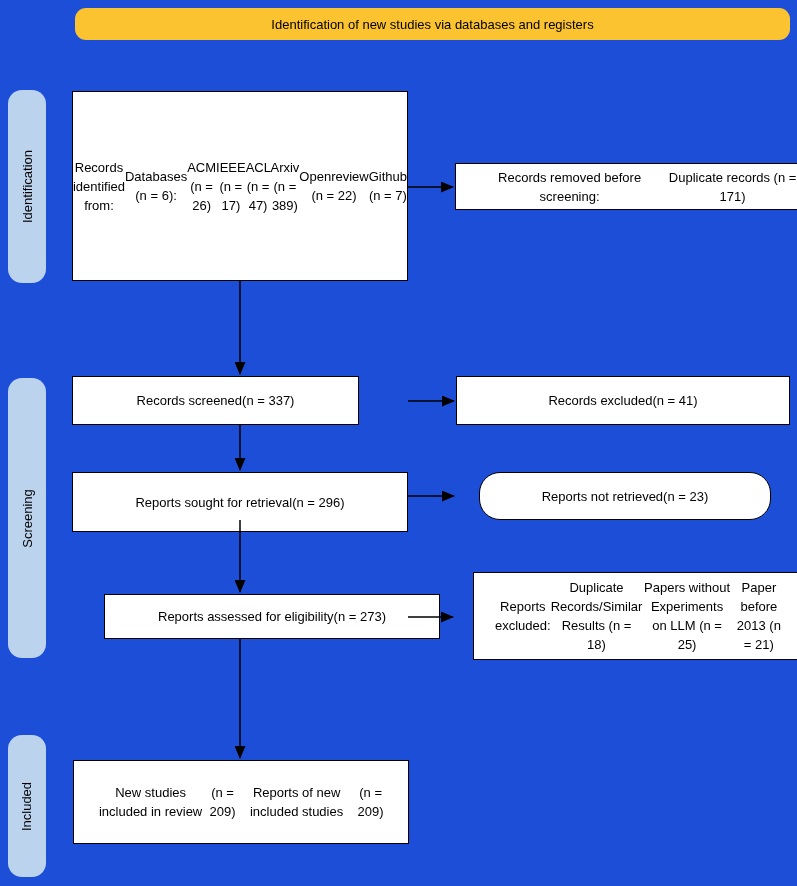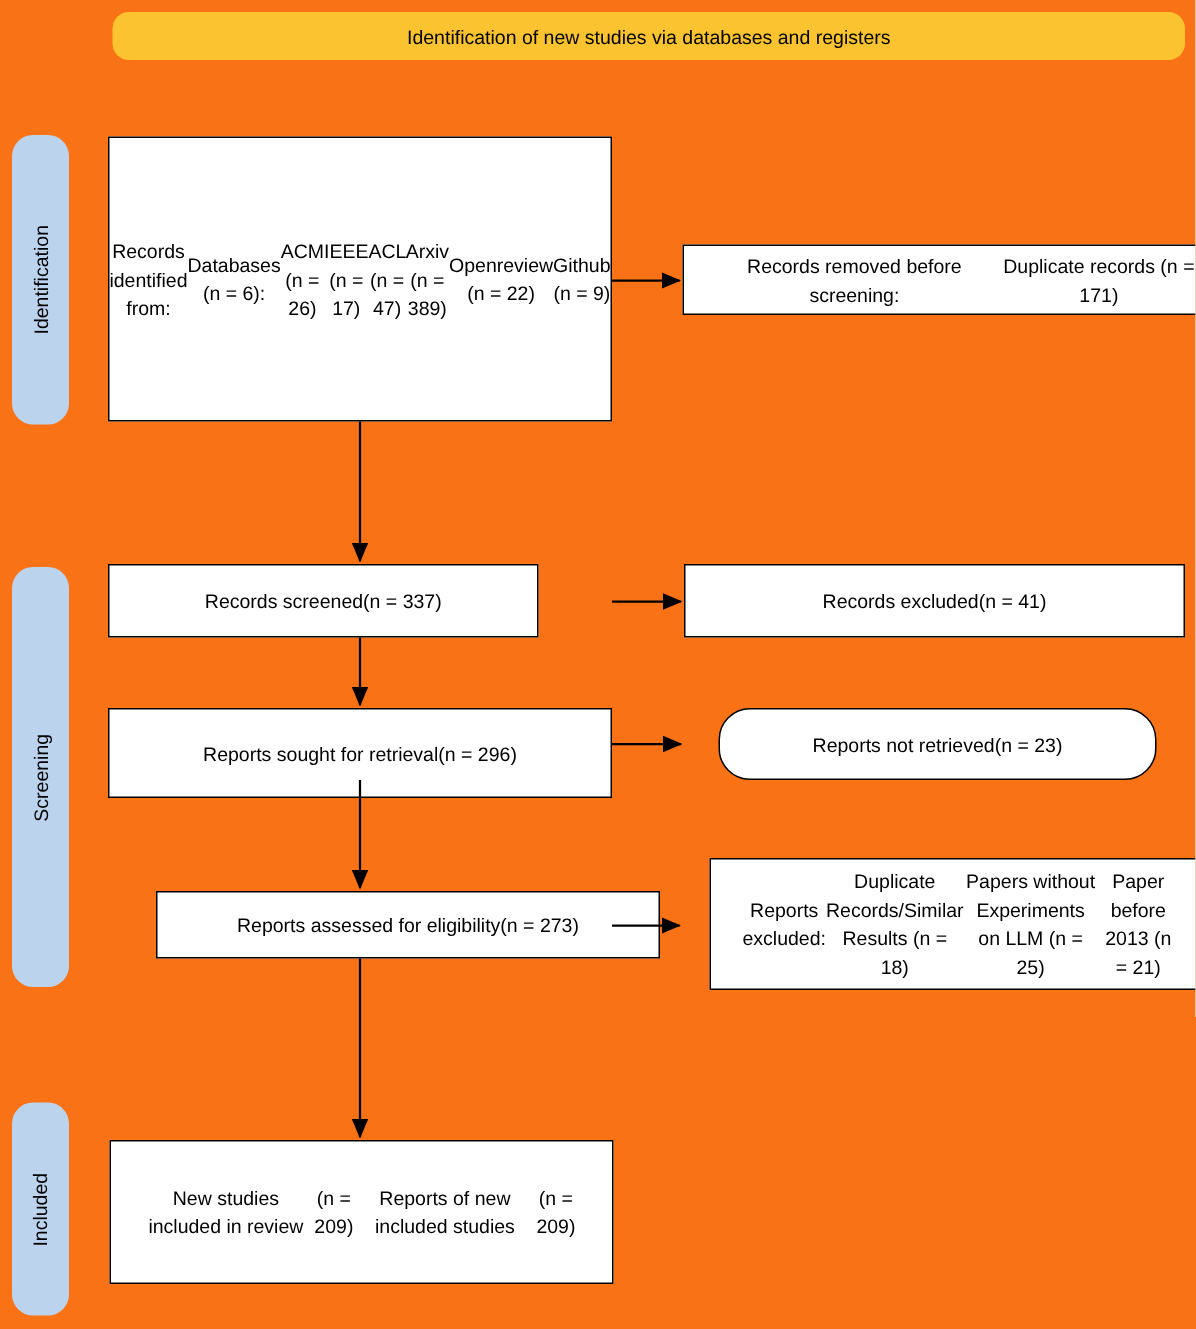--- a/index.html
+++ b/index.html
@@ -6,21 +6,21 @@
     margin: 0;
     padding: 0;
     background: #ffffff;
     font-family: "Liberation Sans", sans-serif;
     color: #000000;
   }
   .canvas {
     position: relative;
     width: 797px;
     height: 886px;
-    background: #f97316;
+    background: #1d4ed8;
     overflow: hidden;
   }
   .banner {
     position: absolute;
     left: 75px; top: 8px;
     width: 715px; height: 32px;
     background: var(--banner-bg, #FCC330);
     border-radius: 11px;
     display: flex;
     align-items: center;
@@ -59,21 +59,21 @@
     padding: 2px 21px;
   }
   #box-identified        { left: 72px;  top: 91px;  width: 336px; height: 190px; }
   #box-removed           { left: 455px; top: 163px; width: 370px; height: 47px; text-align: center; }
   #box-screened          { left: 72px;  top: 376px; width: 287px; height: 49px; }
   #box-records-excluded  { left: 456px; top: 376px; width: 334px; height: 49px; }
   #box-sought            { left: 72px;  top: 472px; width: 336px; height: 60px; }
   #box-not-retrieved     { left: 479px; top: 472px; width: 292px; height: 48px; border-radius: 21px; }
   #box-assessed          { left: 72px;  top: 594px; width: 336px; height: 45px; margin-left: 32px; }
   #box-reports-excluded  { left: 473px; top: 572px; width: 335px; height: 88px; }
-  #box-included          { left: 73px;  top: 760px; width: 336px; height: 96px; }
+  #box-included          { left: 73px;  top: 760px; width: 336px; height: 84px; }
   .arrows {
     position: absolute;
     left: 0; top: 0;
     pointer-events: none;
   }
   .arrows line { stroke: var(--line, #000000); stroke-width: 1.5; }
   .arrows polygon { fill: var(--line, #000000); }
 </style>
 </head>
 <body>
@@ -93,21 +93,21 @@
   </div>
 
   <div class="box" id="box-identified">
     <span>Records identified from:</span>
     <span>Databases (n = 6):</span>
     <span>ACM (n = 26)</span>
     <span>IEEE (n = 17)</span>
     <span>ACL (n = 47)</span>
     <span>Arxiv (n = 389)</span>
     <span>Openreview (n = 22)</span>
-    <span>Github (n = 9)</span>
+    <span>Github (n = 7)</span>
   </div>
 
   <div class="box" id="box-removed">
     <span>Records removed before screening:</span>
     <span>Duplicate records (n = 171)</span>
   </div>
 
   <div class="box" id="box-screened">
     <span>Records screened</span>
     <span>(n = 337)</span>

